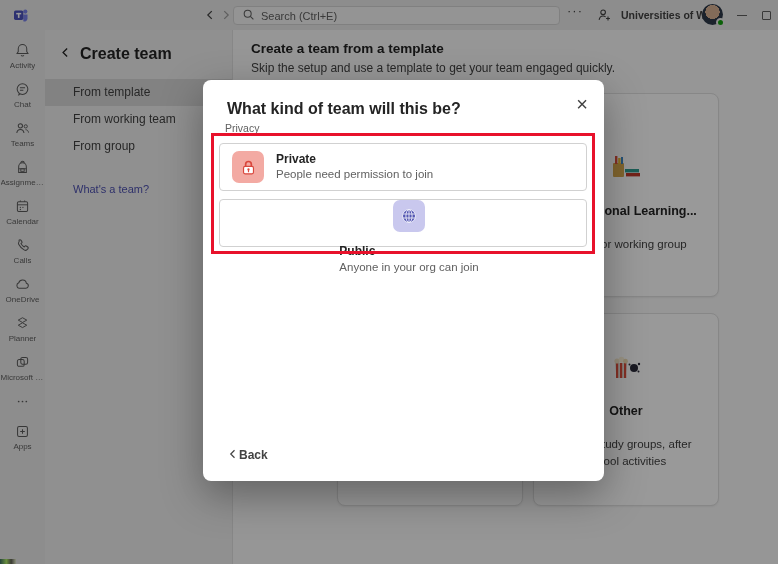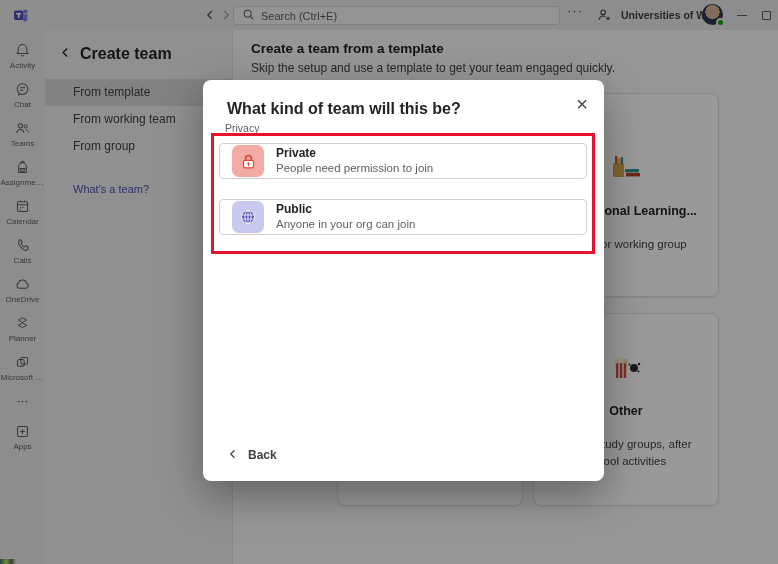--- a/index.html
+++ b/index.html
@@ -58,30 +58,30 @@
   .tcard .ttitle{margin-top:24px;font-size:12.5px;font-weight:700;color:#242424;white-space:nowrap;}
   .tcard .tdesc{margin:18px auto 0;width:160px;font-size:11.5px;color:#424242;line-height:1.45;}
 
   
   .backdrop{position:absolute;left:0;top:0;width:778px;height:564px;background:rgba(0,0,0,.40);z-index:5;}
   .modal{position:absolute;left:203px;top:80px;width:401px;height:401px;background:#fff;border-radius:8px;
          box-shadow:0 14px 40px rgba(0,0,0,.35);z-index:6;}
   .modal-title{position:absolute;left:24px;top:20px;font-size:16px;font-weight:700;color:#242424;text-align:center;}
   .modal-close{position:absolute;right:16px;top:14px;font-size:20px;line-height:20px;color:#424242;cursor:pointer;}
   .privacy-label{position:absolute;left:22px;top:42px;font-size:10.5px;color:#616161;}
-  .opt{position:absolute;left:16px;width:368px;height:36px;background:#fff;border:1px solid #d1d1d1;border-radius:4px;
+  .opt{position:absolute;left:16px;width:368px;height:48px;background:#fff;border:1px solid #d1d1d1;border-radius:4px;
        display:flex;align-items:center;gap:12px;padding-left:12px;cursor:pointer;}
   .opt.private{top:63px;}
-  .opt.public{top:119px;}
+  .opt.public{top:119px;flex-direction:column;}
   .opt-icon{width:32px;height:32px;border-radius:7px;display:flex;align-items:center;justify-content:center;flex:0 0 32px;}
   .opt-icon.lockbg{background:#f3aaa3;}
   .opt-icon.globebg{background:#c9c8ee;}
   .opt-title{font-size:12px;font-weight:700;color:#242424;line-height:1.3;}
   .opt-desc{font-size:11.5px;color:#616161;line-height:1.3;}
-  .modal-back{position:absolute;left:24px;top:366px;display:flex;align-items:center;gap:9px;cursor:pointer;}
+  .modal-back{position:absolute;left:24px;top:366px;display:flex;align-items:center;cursor:pointer;}
   .modal-back .blabel{font-size:12px;font-weight:600;color:#424242;}
   .annotation{position:absolute;left:211px;top:133px;width:384px;height:121px;border:3px solid #e8112b;z-index:7;}
   .artifact{position:absolute;left:0;top:559px;width:16px;height:5px;z-index:8;
             background:linear-gradient(90deg,#24433a,#6a8f3f 40%,#3a3a33 70%,#8a8f7a);}
 </style>
 </head>
 <body>
 
 <div class="screen">
 

